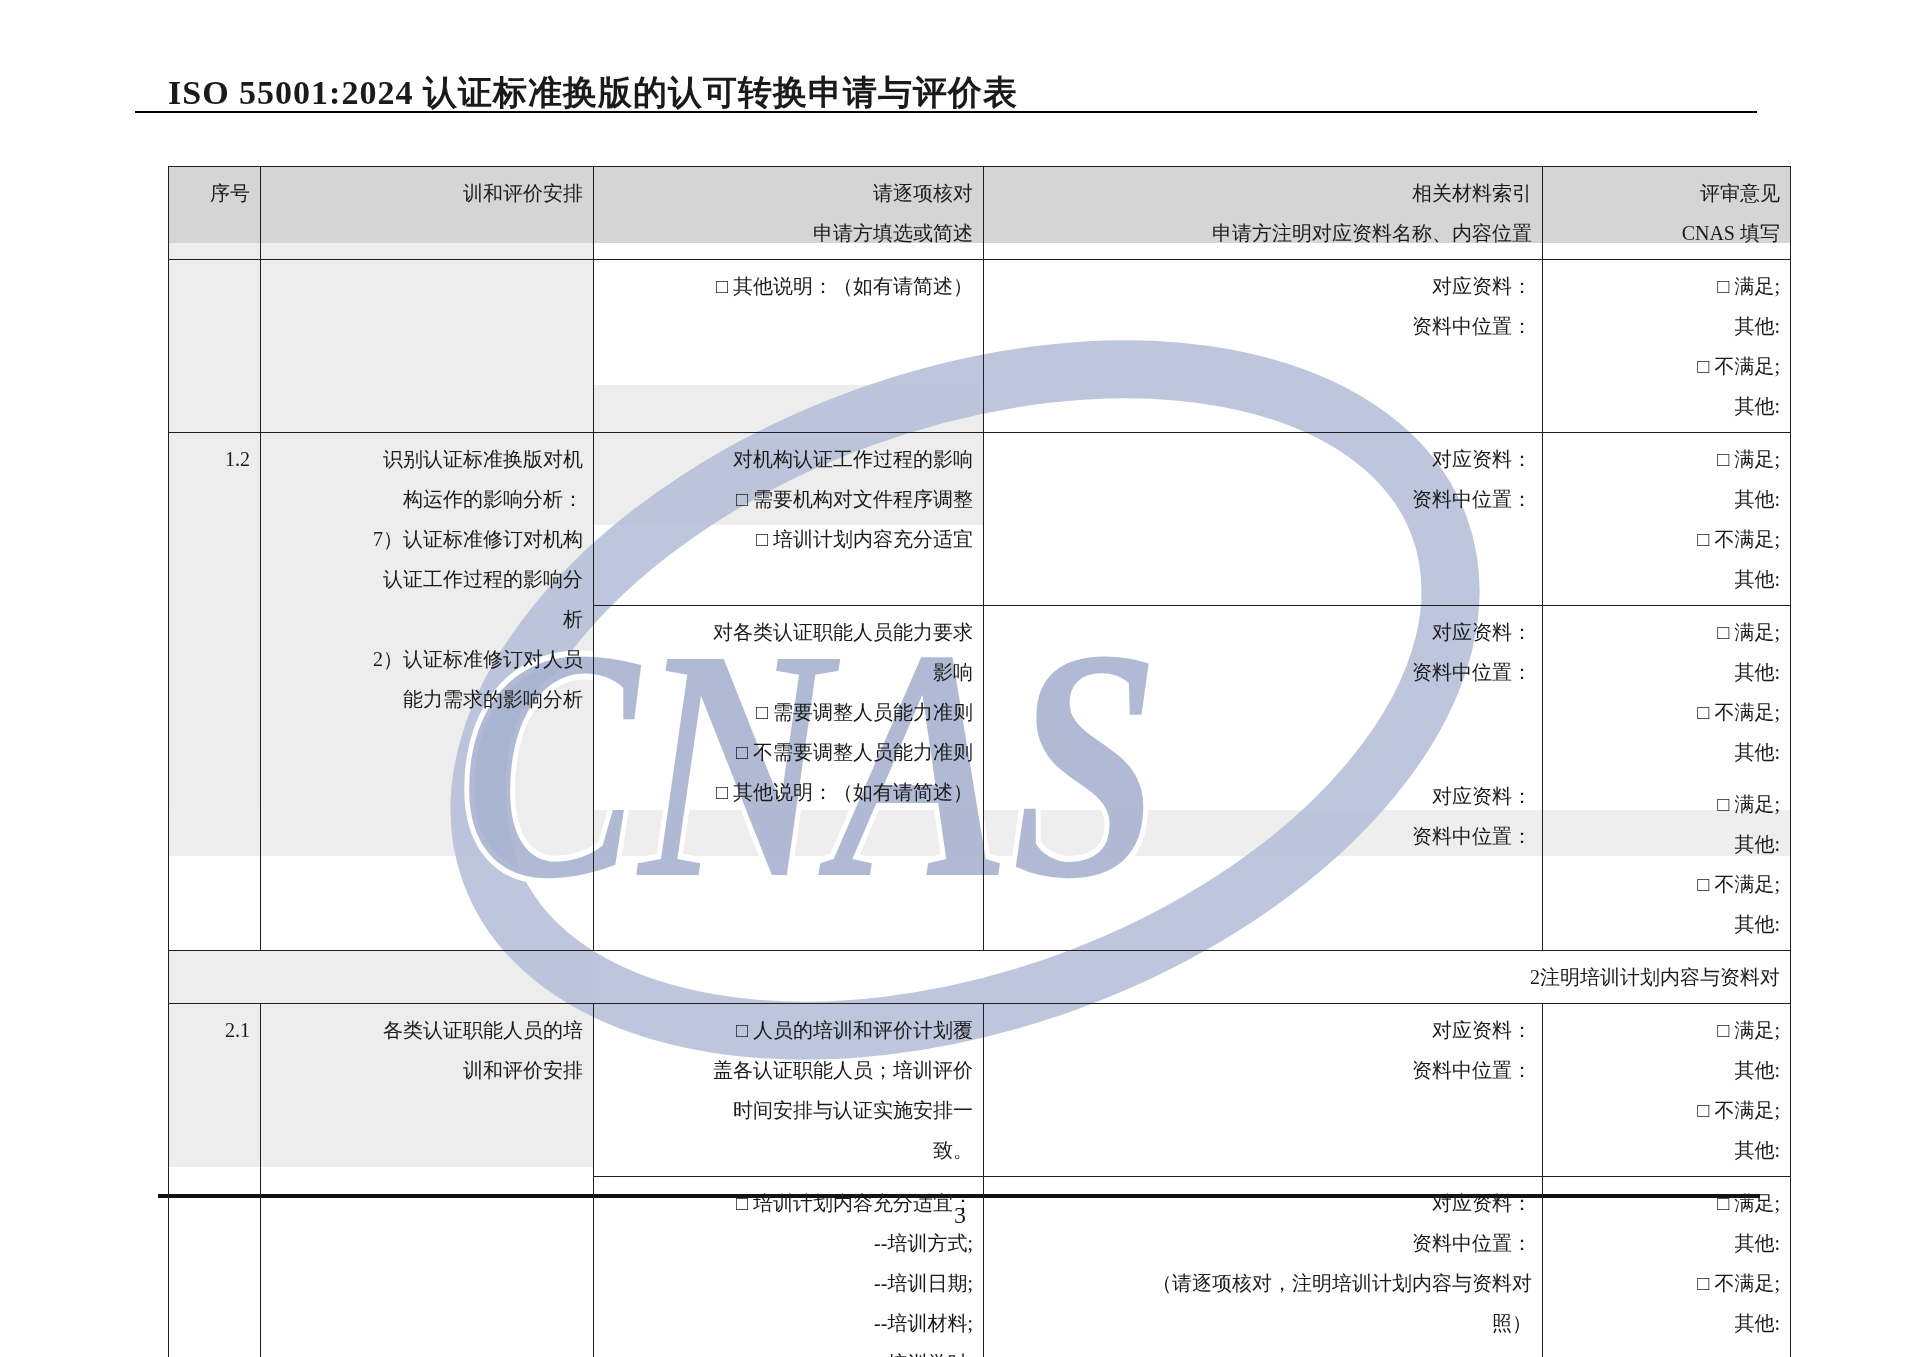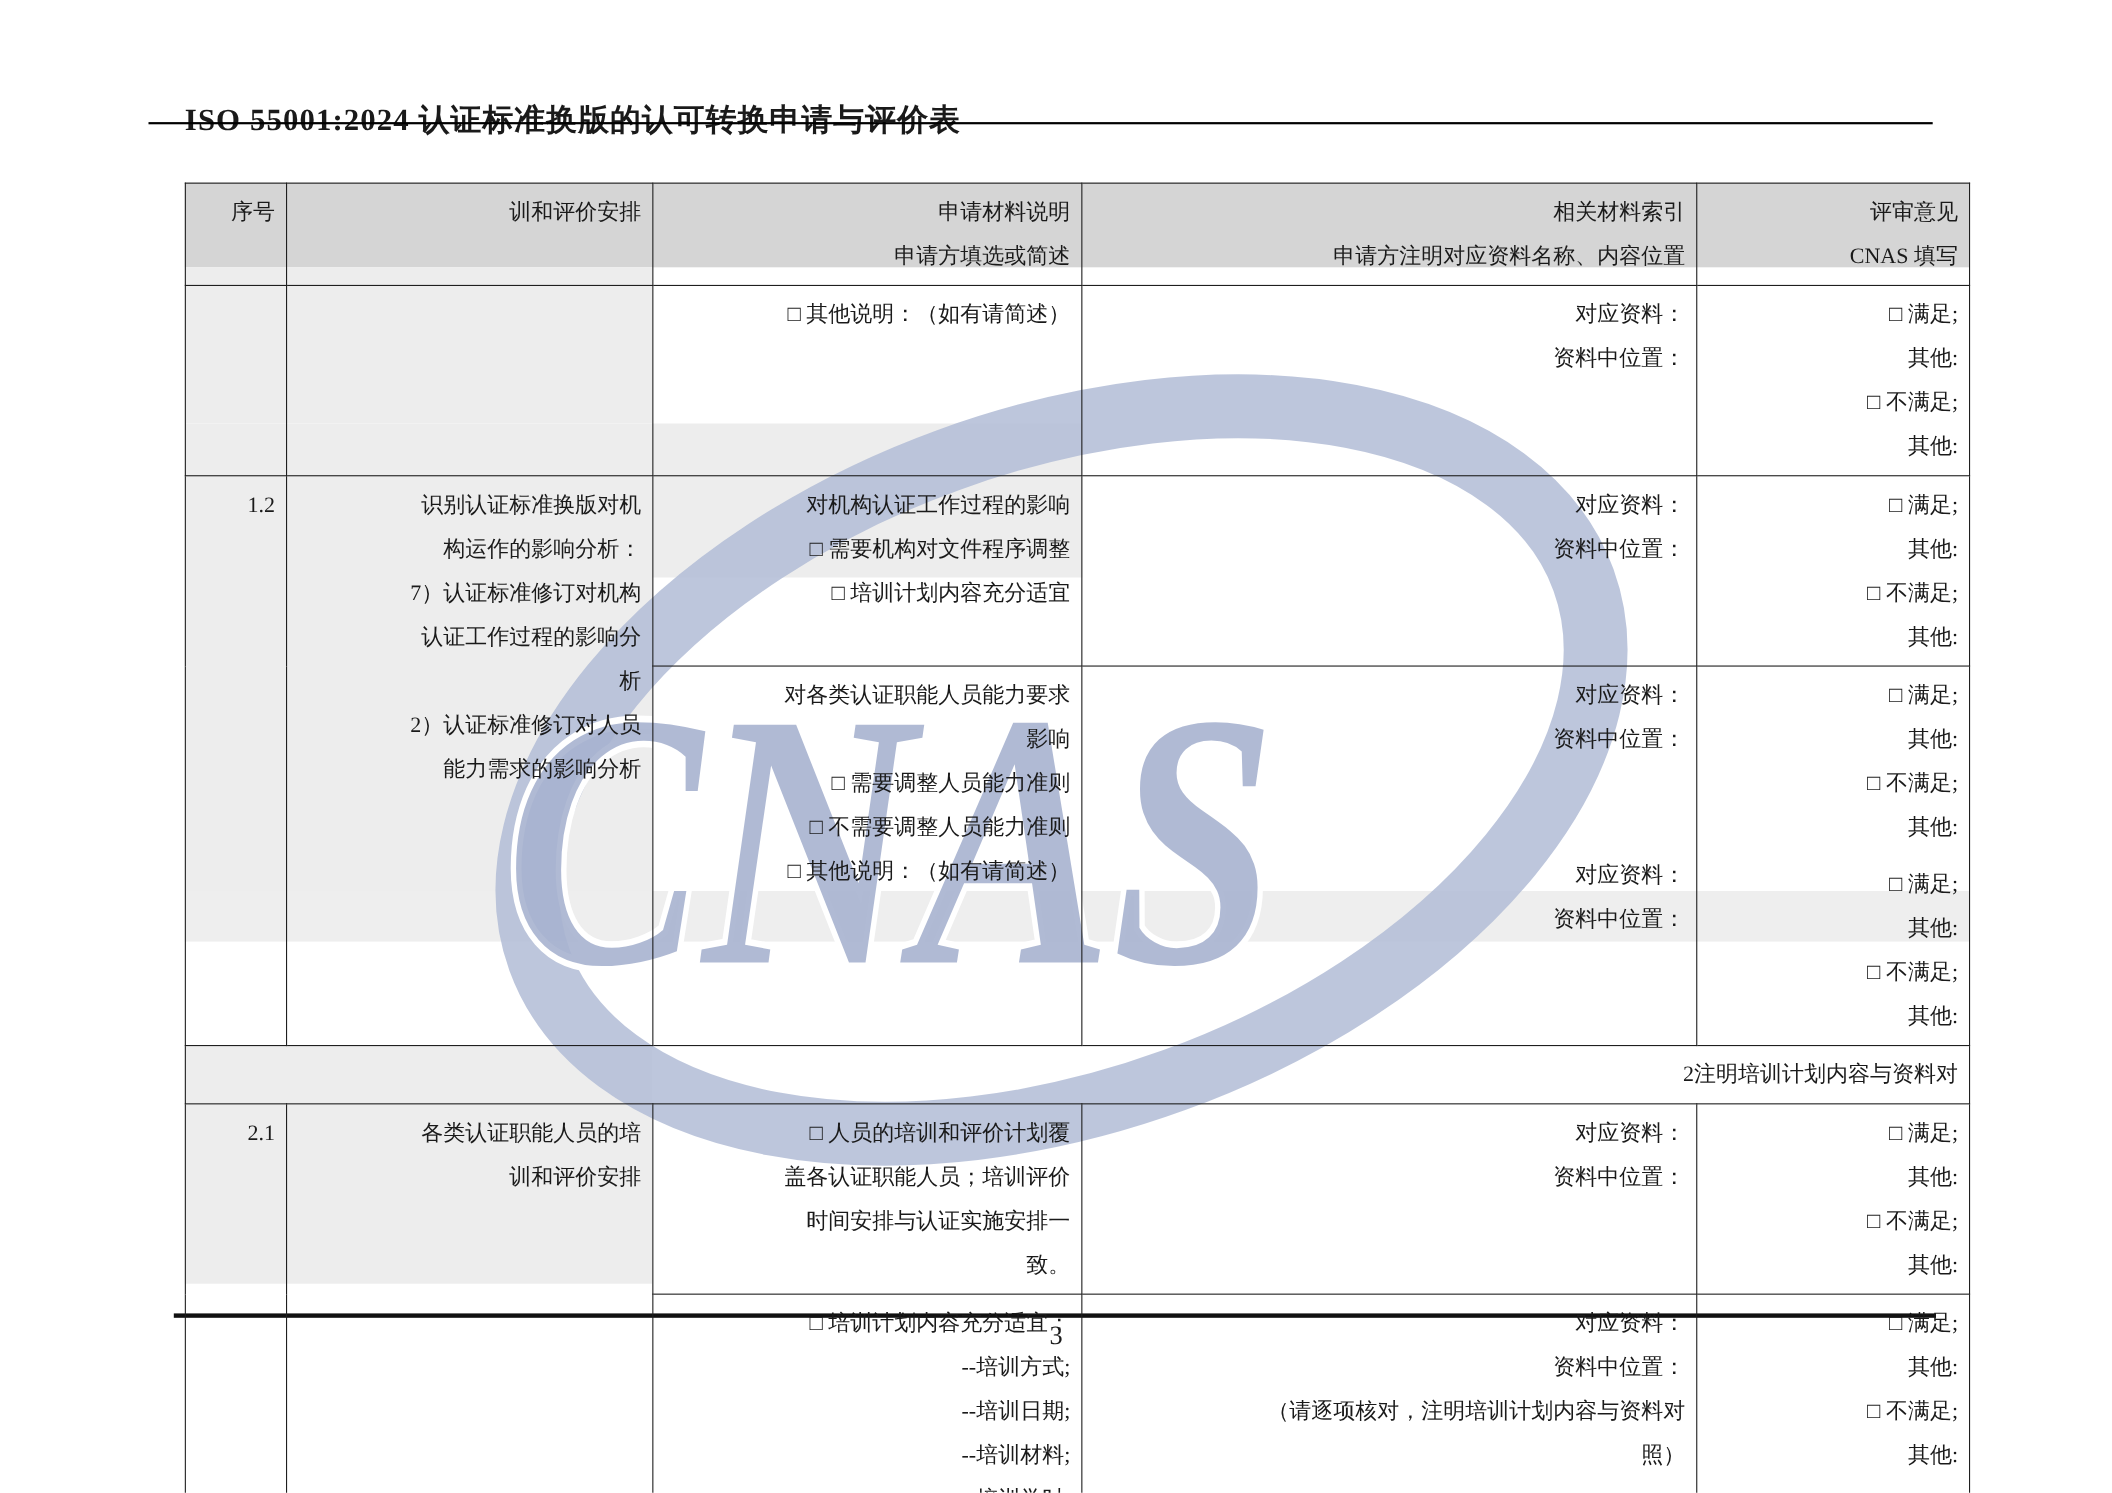--- a/index.html
+++ b/index.html
@@ -5,21 +5,21 @@
   html,body{margin:0;padding:0;}
   body{
     width:1920px;height:1357px;position:relative;overflow:hidden;
     background:#ffffff;
     font-family:"Liberation Serif","DejaVu Serif","DejaVu Sans",serif;
     color:#1a1a1a;
   }
   
   .doc-title{
     position:absolute;left:168px;top:70px;
-    font-size:28px;font-weight:bold;letter-spacing:1px;white-space:nowrap;margin-top:20px;
+    font-size:34px;font-weight:bold;letter-spacing:1px;white-space:nowrap;
   }
   .title-rule{
     position:absolute;left:135px;top:111px;width:1622px;height:0;
     border-top:2px solid #000;
   }
   .footer-rule{
     position:absolute;left:158px;top:1194px;width:1602px;height:4px;background:#111;
   }
   .page-number{
     position:absolute;left:0;right:0;top:1202px;text-align:center;font-size:24px;
@@ -96,21 +96,21 @@
     <col style="width:92px">
       <col style="width:333px">
       <col style="width:390px">
       <col style="width:559px">
       <col style="width:248px">
   </colgroup>
   <tbody>
       <tr style="height:77px">
     <th class="hdr">序号</th>
     <th class="hdr">训和评价安排</th>
-    <th class="hdr">申请材料说明
+    <th class="hdr">请逐项核对
 申请方填选或简述</th>
     <th class="hdr">相关材料索引
 申请方注明对应资料名称、内容位置</th>
     <th class="hdr">评审意见
 CNAS 填写</th>
   </tr>
 
   <tr style="height:142px">
     <td class="seq"></td>
     <td></td>

